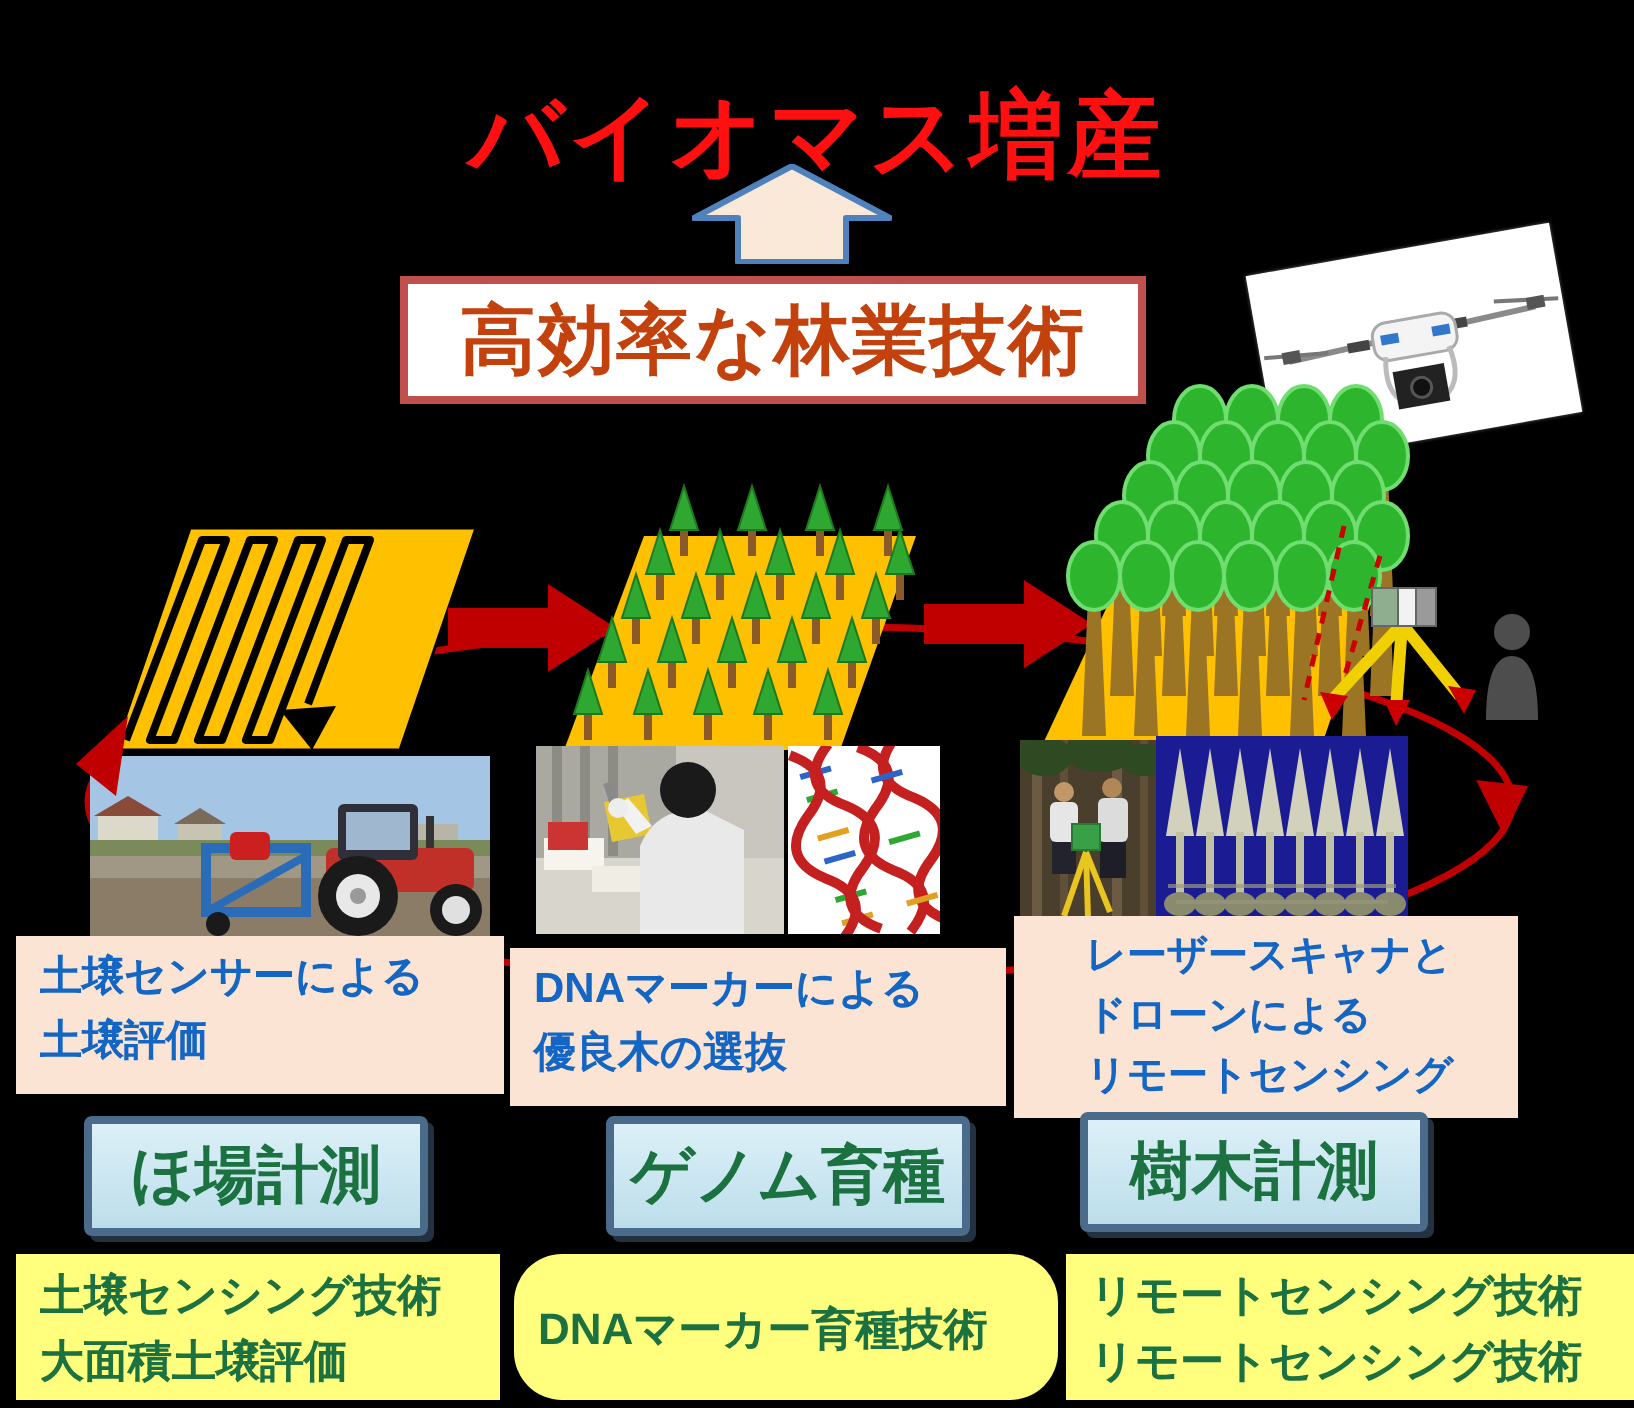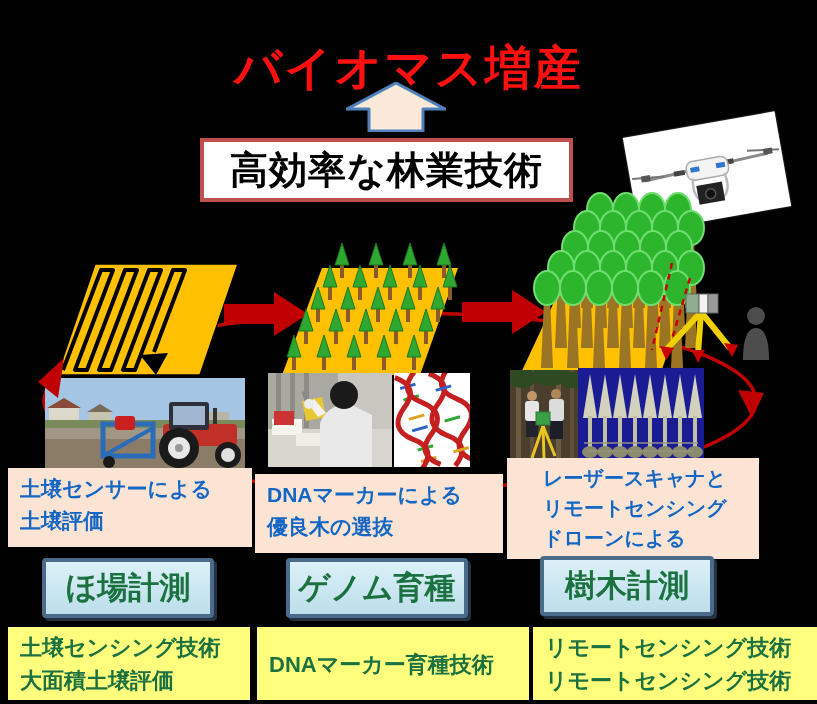--- a/index.html
+++ b/index.html
@@ -3,38 +3,38 @@
 <meta charset="utf-8">
 <style>
   html,body{margin:0;padding:0;background:#000;}
   #canvas{position:relative;width:817px;height:704px;background:#000;overflow:hidden;
           font-family:"Liberation Sans","DejaVu Sans",sans-serif;}
   .abs{position:absolute;}
   .title{left:0;right:0;top:22px;text-align:center;font-size:47px;font-weight:bold;
          color:#FF0F0F;letter-spacing:2px;z-index:5;margin-top:15px;}
   .goal{left:200px;top:138px;width:365px;height:56px;background:#FFFFFF;border:4px solid #C0504D;
         display:flex;align-items:center;justify-content:center;font-size:38px;font-weight:bold;
-        color:#000000;z-index:5;letter-spacing:1px;}
+        color:#c2410c;z-index:5;letter-spacing:1px;}
   .caption{background:#FCE4D4;color:#1366C4;font-weight:bold;z-index:4;
            padding:5px 8px 4px 12px;line-height:1.5;}
   .cap1{left:8px;top:468px;width:224px;height:70px;font-size:21px;padding-left:12px;}
   .cap2{left:255px;top:474px;width:228px;height:70px;font-size:21px;}
   .cap3{left:507px;top:458px;width:208px;height:92px;font-size:20px;padding-left:36px;}
   .stage{background:linear-gradient(180deg,#DCF0F8 0%,#BCDEEA 100%);border:4px solid #4A6B8A;
          border-radius:4px;display:flex;align-items:center;justify-content:center;
          font-size:31px;font-weight:bold;color:#1B7240;z-index:5;
          box-shadow:3px 3px 0 rgba(55,75,100,0.65);}
   .s1{left:42px;top:558px;width:164px;height:52px;}
-  .s2{left:286px;top:558px;width:174px;height:52px;text-align:right;}
+  .s2{left:303px;top:558px;width:174px;height:52px;text-align:right;}
   .s3{left:540px;top:556px;width:166px;height:52px;}
   .tech{background:#FFFF7D;color:#1B7240;font-weight:bold;z-index:5;display:flex;
         flex-direction:column;justify-content:center;padding:3px 6px 2px 12px;
         font-size:22px;line-height:1.5;}
   .t1{left:8px;top:627px;width:224px;height:68px;}
-  .t2{left:257px;top:627px;width:254px;height:68px;}
+  .t2{left:257px;top:627px;width:254px;height:68px;border-radius:24px;}
   .t3{left:533px;top:627px;width:272px;height:68px;}
   .drone{left:630px;top:124px;width:154px;height:96px;background:#FFFFFF;
          transform:rotate(-10deg);z-index:2;box-shadow:0 0 2px rgba(255,255,255,.4);}
   .z1{z-index:1;} .z2{z-index:2;} .z3{z-index:3;} .z6{z-index:6;}
 </style>
 </head>
 <body>
 
 <div id="canvas">
 
@@ -300,22 +300,22 @@
   <div class="abs caption cap1">
     <div>土壌センサーによる</div>
     <div>土壌評価</div>
   </div>
   <div class="abs caption cap2">
     <div>DNAマーカーによる</div>
     <div>優良木の選抜</div>
   </div>
   <div class="abs caption cap3">
     <div>レーザースキャナと</div>
+    <div>ドローンによる</div>
     <div>リモートセンシング</div>
-    <div>ドローンによる</div>
   </div>
 
   <div class="abs stage s1">
     <span>ほ場計測</span>
   </div>
   <div class="abs stage s2">
     <span>ゲノム育種</span>
   </div>
   <div class="abs stage s3">
     <span>樹木計測</span>

